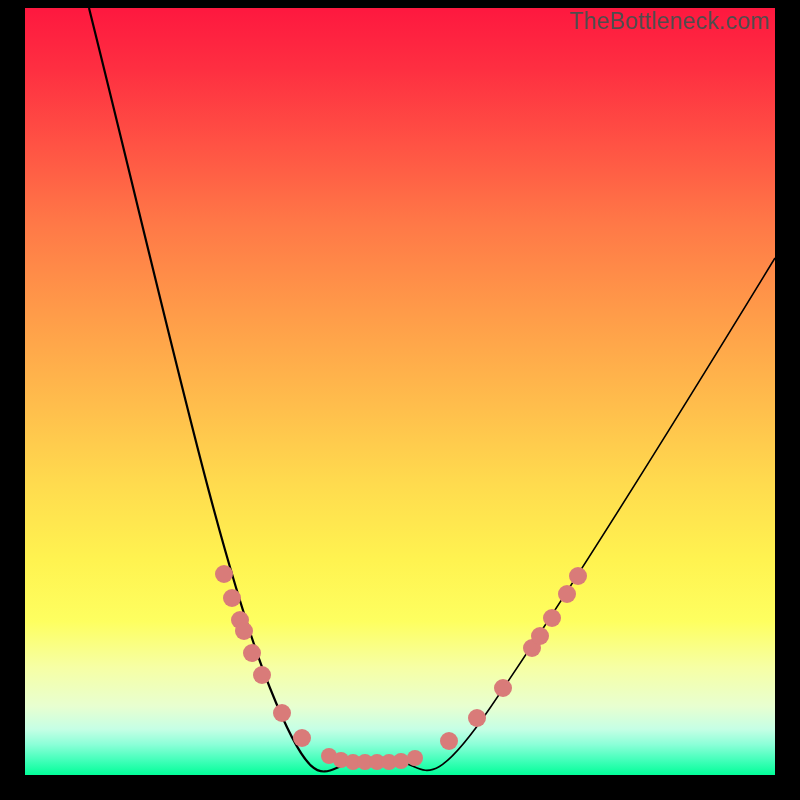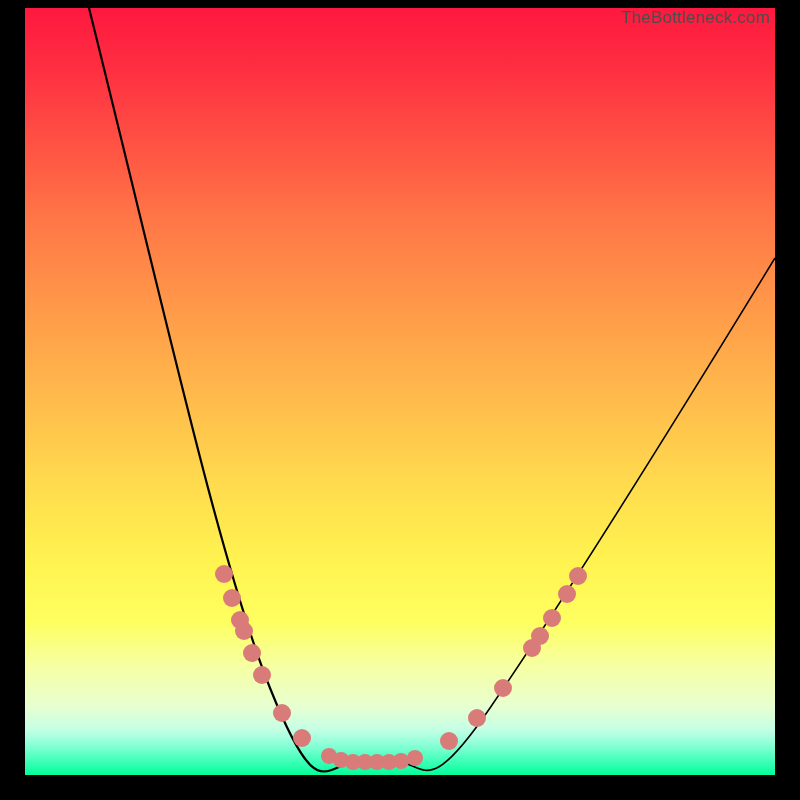--- a/index.html
+++ b/index.html
@@ -40,21 +40,21 @@
       #8cffd8 96%,
       #45ffbb 98%,
       #02fe99 100%
     );
   }
   .watermark {
     position: absolute;
     top: 8px;
     right: 30px;
     font-family: Arial, Helvetica, sans-serif;
-    font-size: 17px;
+    font-size: 23px;
     color: #4d4d4d;
     letter-spacing: 0.2px;
     z-index: 3;
   }
   svg.curves {
     position: absolute;
     left: 0;
     top: 0;
     width: 750px;
     height: 767px;

